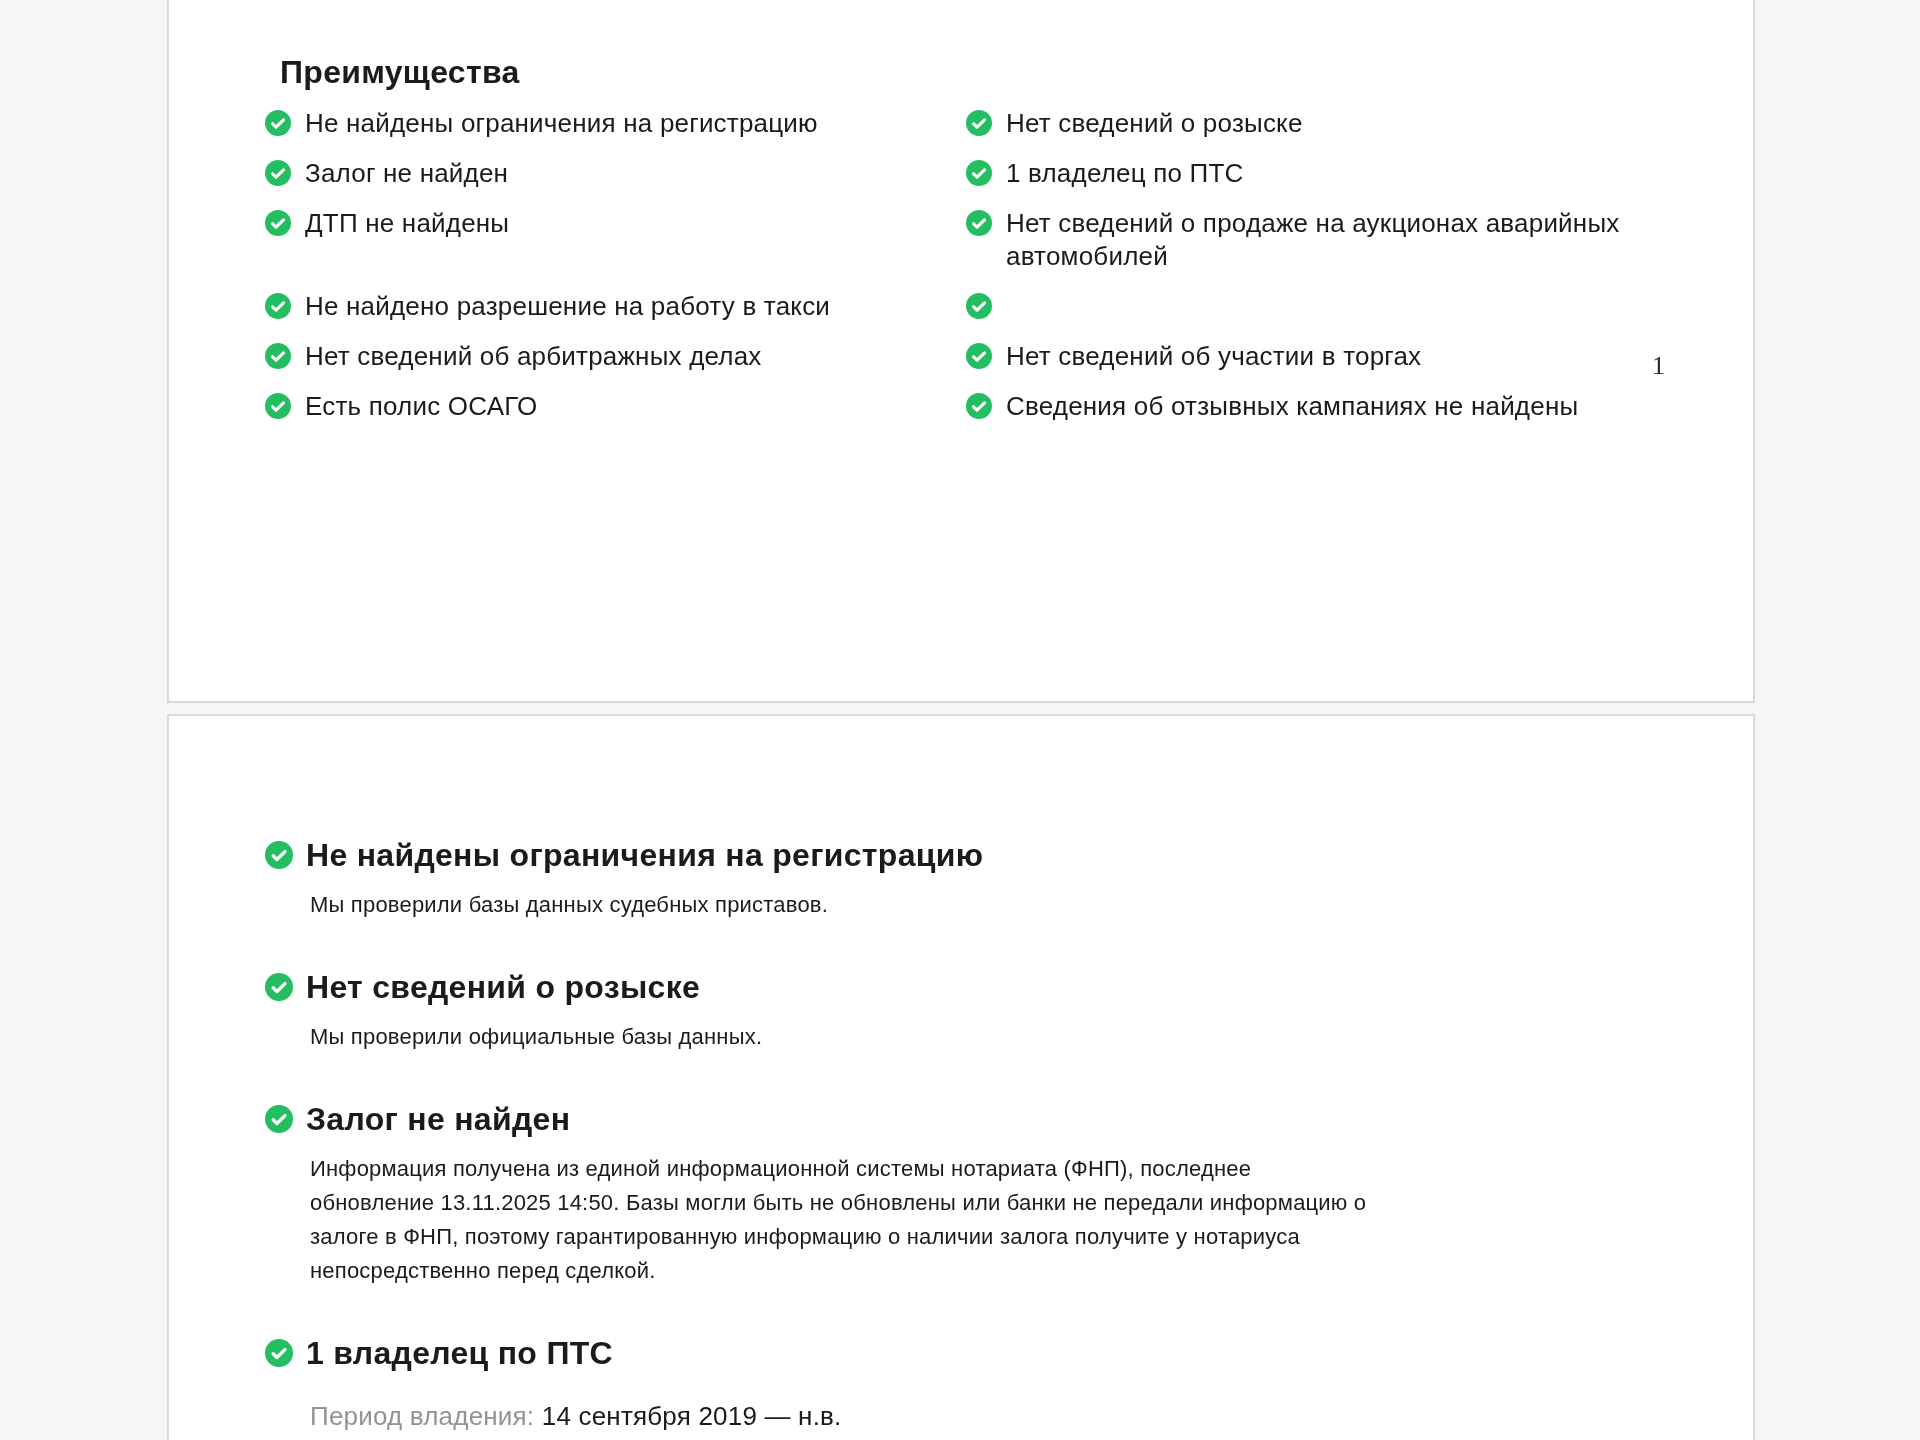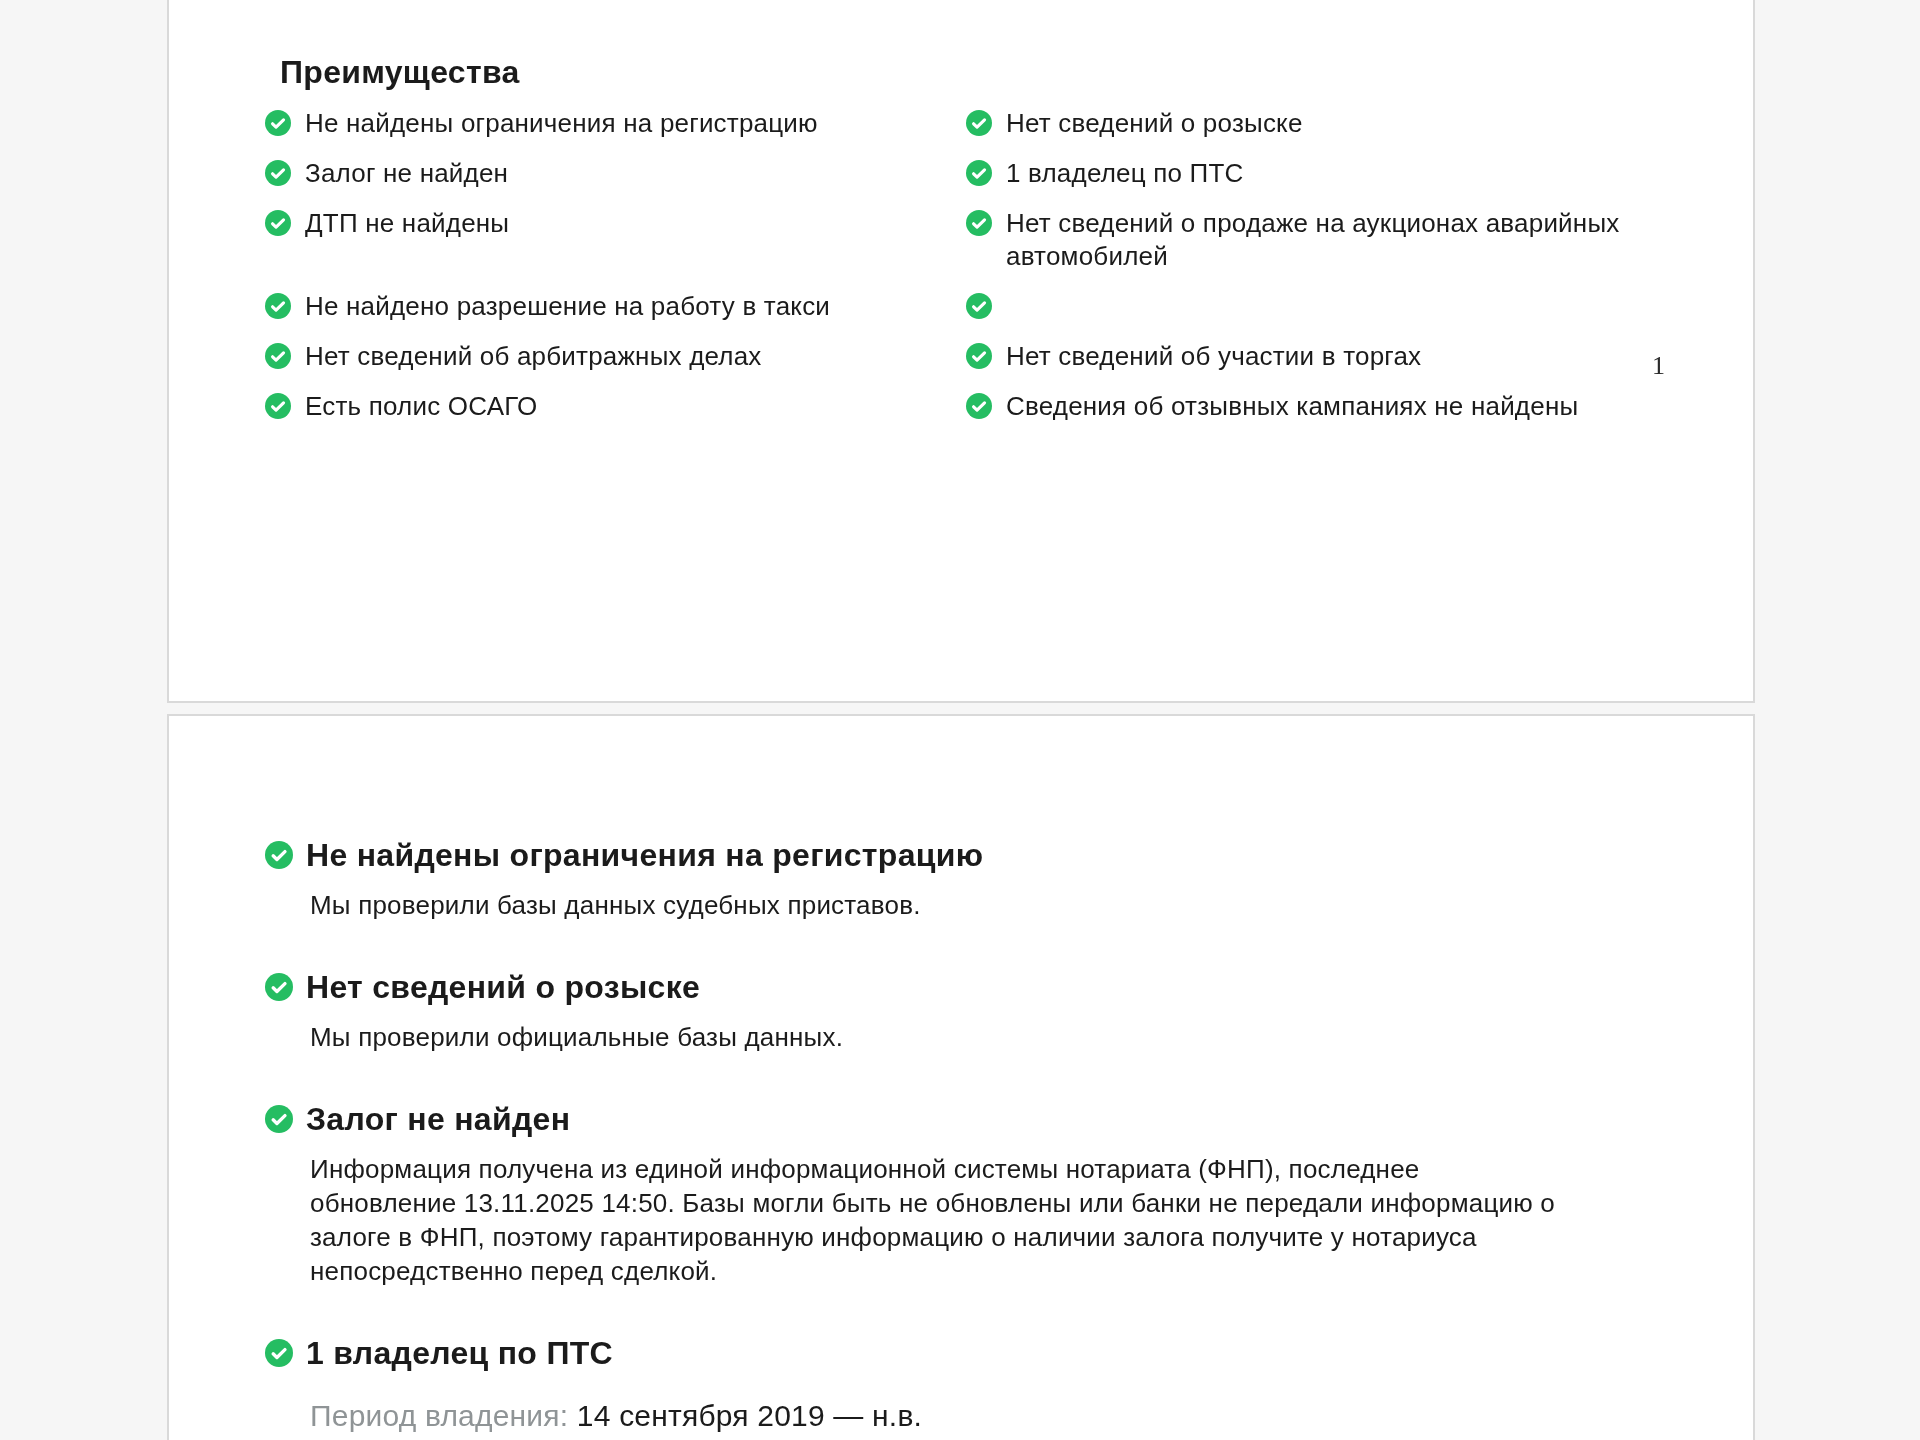--- a/index.html
+++ b/index.html
@@ -85,29 +85,29 @@
   .sec-head .ic { width: 28px; height: 28px; margin: 0 13px 0 0; }
   .sec-title {
     margin: 0;
     font-size: 32px;
     line-height: 40px;
     font-weight: 700;
     letter-spacing: 0.3px;
   }
   .sec-body {
     margin: 13px 0 0 45px;
-    font-size: 26px;
+    font-size: 22px;
     line-height: 34px;
     font-weight: 400;
     white-space: pre-line;
     letter-spacing: 0.2px;
   }
   .own-row {
     margin: 26px 0 0 45px;
-    font-size: 30px;
+    font-size: 26px;
     line-height: 34px;
     letter-spacing: 0.2px;
   }
   .own-label { color: var(--muted, #8f9496); font-weight: 400; }
   .own-value { color: var(--text, #1b1b1b); font-weight: 500; }
 </style>
 </head>
 <body>
 
 <div class="page" id="page1">

